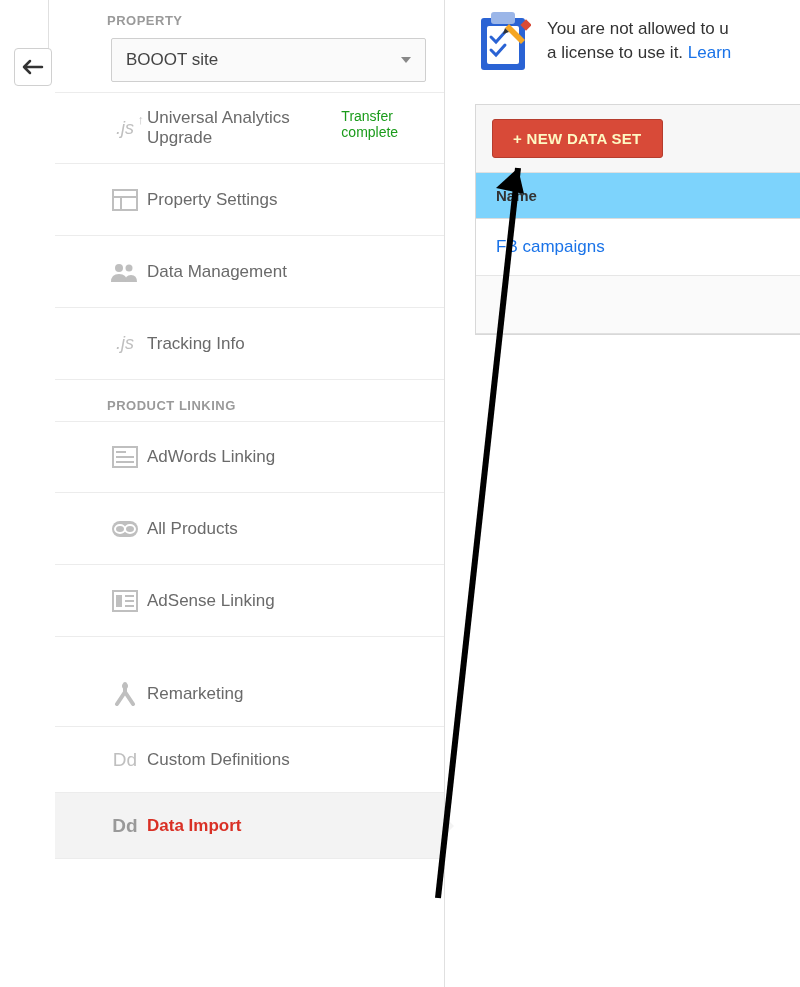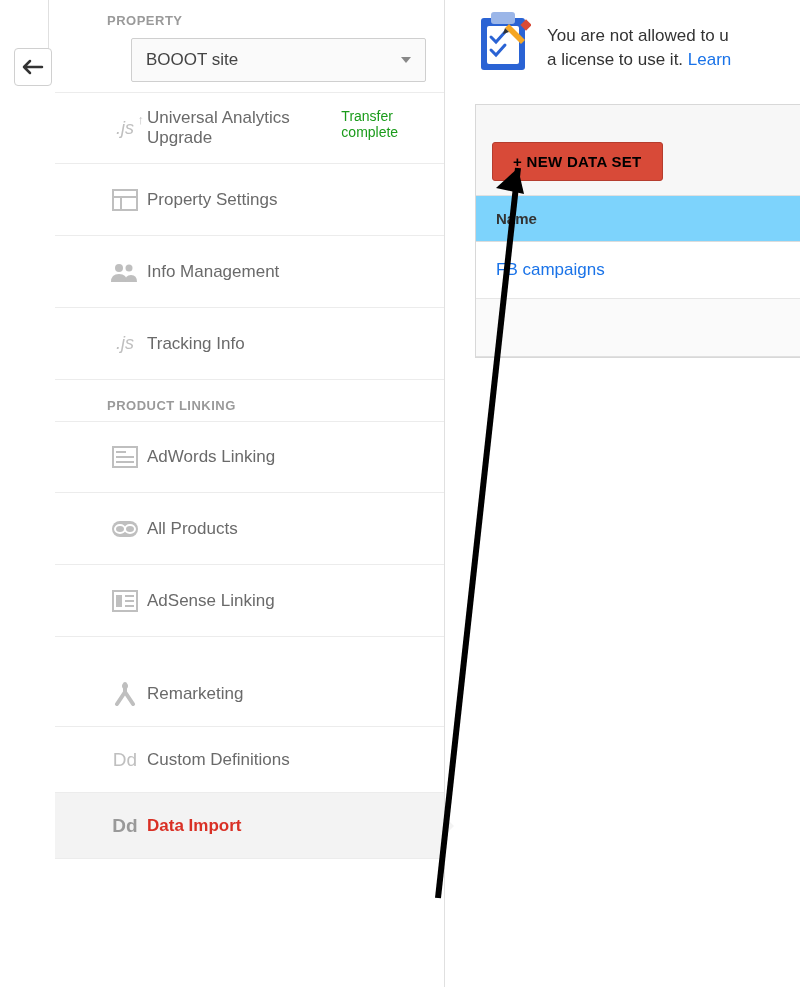--- a/index.html
+++ b/index.html
@@ -54,21 +54,21 @@
       font-weight: bold;
       letter-spacing: 0.5px;
       padding: 8px 0 10px 52px;
     }
     .section-label.sub {
       padding-left: 52px;
       padding-top: 18px;
       padding-bottom: 8px;
     }
     .property-select {
-      margin: 0 18px 10px 76px;
+      margin: 0 18px 10px 56px;
       border: 1px solid #cfcfcf;
       border-radius: 2px;
       background: #fafafa;
       height: 44px;
       display: flex;
       align-items: center;
       justify-content: space-between;
       padding: 0 14px;
       cursor: pointer;
       font-size: 17px;
@@ -122,21 +122,21 @@
       border-left: 10px solid #f3f3f3;
     }
     .spacer { height: 24px; }
     .main {
       flex: 1;
       padding-left: 30px;
       position: relative;
     }
     .notice {
       display: flex;
-      align-items: flex-end;
+      align-items: center;
       padding-top: 10px;
       gap: 16px;
     }
     .notice-text {
       font-size: 17px;
       color: #333;
       line-height: 1.4;
       white-space: nowrap;
     }
     .notice-text .link { color: #1a73e8; cursor: pointer; }
@@ -145,29 +145,28 @@
       border: 1px solid #d8d8d8;
       border-right: none;
     }
     .panel-header {
       background: #f7f7f7;
       padding: 14px 16px;
       border-bottom: 1px solid #e0e0e0;
     }
     .new-btn {
       background: #d84a38;
-      color: #000000;
+      color: #fef9c3;
       border: 1px solid #b53d2e;
       border-radius: 3px;
       padding: 10px 20px;
       font-size: 15px;
       font-weight: bold;
       letter-spacing: 0.3px;
       cursor: pointer;
-      margin-top: 23px;
     }
     .thead {
       background: #7dd3fc;
       border-bottom: 1px solid #dcdcdc;
       padding: 14px 20px;
       font-weight: bold;
       color: #333;
       font-size: 15px;
     }
     .trow {
@@ -240,21 +239,21 @@
 
     <div class="nav-item">
       <span class="icon-wrap">
         <svg width="28" height="20" viewBox="0 0 28 20">
             <circle cx="8" cy="6" r="4" fill="#bfbfbf"></circle>
             <circle cx="18" cy="6" r="3.5" fill="#bfbfbf"></circle>
             <path d="M0 20 Q0 12 8 12 Q16 12 16 20 Z" fill="#bfbfbf"></path>
             <path d="M14 20 Q14 13 20 13 Q26 13 26 20 Z" fill="#bfbfbf"></path>
           </svg>
       </span>
-      <span class="label">Info Management</span>
+      <span class="label">Data Management</span>
     </div>
 
     <div class="nav-item">
       <span class="icon-wrap">
         <span class="ico-js">.js</span>
       </span>
       <span class="label">Tracking Info</span>
     </div>
 
     <div class="section-label sub">PRODUCT LINKING</div>

